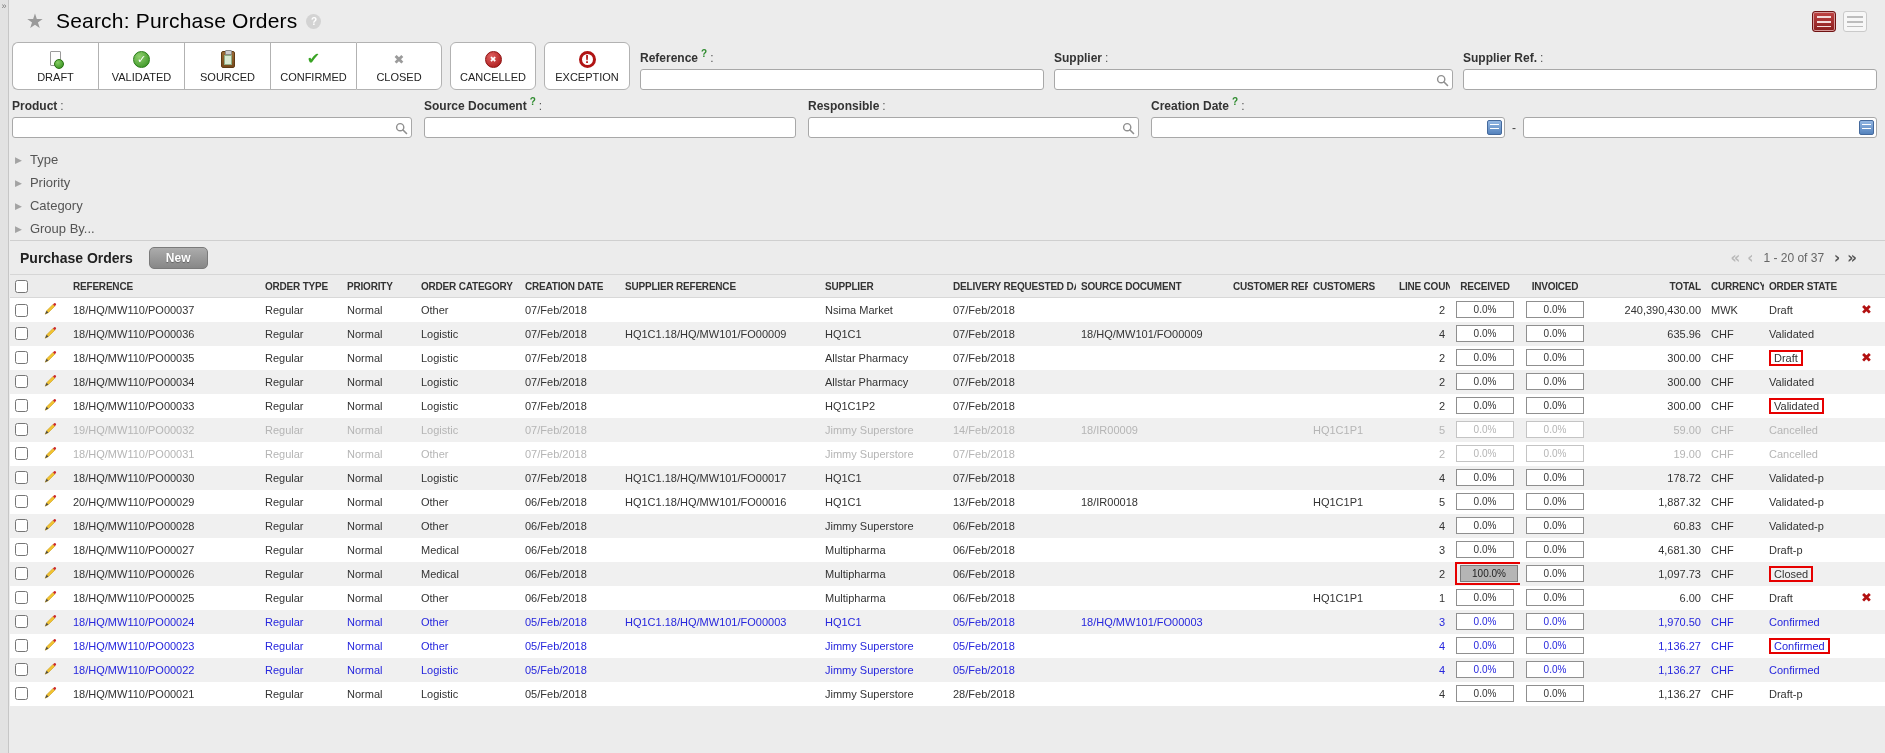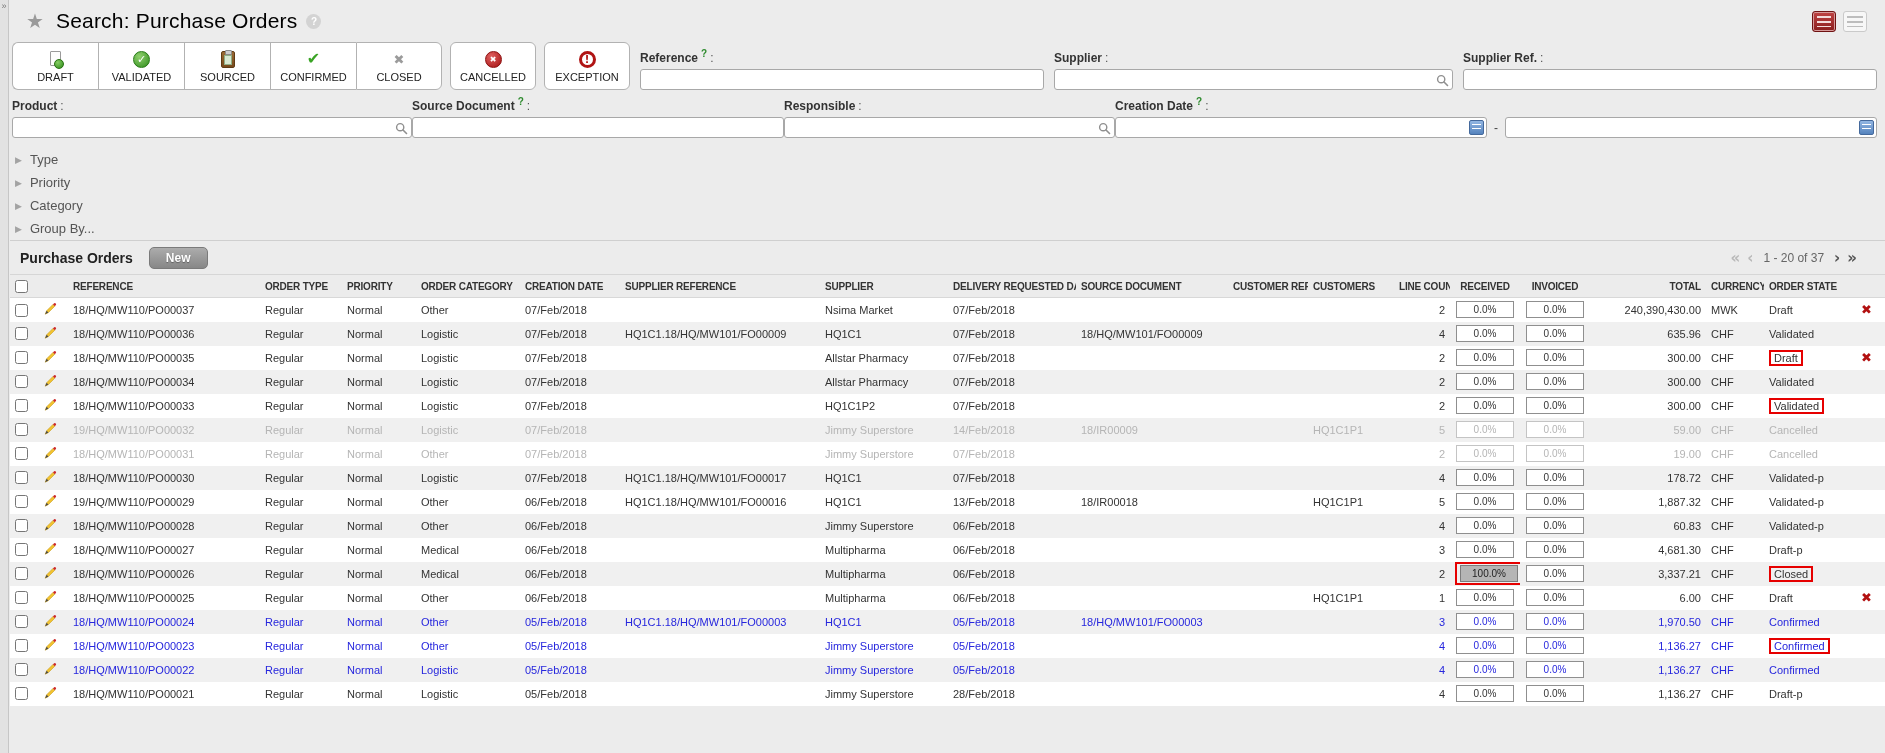--- a/index.html
+++ b/index.html
@@ -68,21 +68,21 @@
   .inwrap{position:relative;display:block}
   input.txt{width:100%;box-sizing:border-box;height:21px;border:1px solid #a8a8a8;border-radius:3px;
       padding:2px 6px;font-size:12px;font-family:inherit;background:#fff;outline:none}
   .inwrap.lookup input{padding-right:20px}
   .mag{position:absolute;right:4px;top:4px;width:13px;height:13px;cursor:pointer}
   .cal-btn{position:absolute;right:3px;top:3px;width:15px;height:15px;border:1px solid #44699c;border-radius:2px;
       background:linear-gradient(#93b7e3,#5583bd);cursor:pointer;box-sizing:border-box}
   .cal-btn::after{content:'';position:absolute;left:2px;right:2px;top:3px;bottom:2px;
       background:repeating-linear-gradient(to bottom,#fff 0,#fff 1px,transparent 1px,transparent 4px)}
   .w-ref{width:404px}.w-sup{width:399px}.w-supref{flex:1}
-  .rowB{display:flex;align-items:flex-end;gap:0;margin-top:9px}
+  .rowB{display:flex;align-items:flex-end;gap:12px;margin-top:9px}
   .w-prod{width:400px}.w-srcdoc{width:372px}.w-resp{width:331px}.w-cdate{flex:1}
   .cdate-wrap{display:flex;align-items:center;gap:7px}
   .cdate-wrap .inwrap{flex:1}
   .dsep{font-size:12px;color:#444}
 
   .expanders{margin:10px 0 0 3px}
   .exp-row{display:flex;align-items:center;gap:8px;padding:4px 0;cursor:pointer}
   .tri{color:#a3a3a3;font-size:9px;font-family:"DejaVu Sans",sans-serif}
   .exp-label{font-size:13px;color:#555}
 
@@ -554,21 +554,21 @@
             <td>Validated-p</td>
             <td></td>
           </tr>
           <tr class="odd">
             <td><input type="checkbox" class="rowck" style=""></td>
             <td><span class="pencil"><svg width="14" height="14" viewBox="0 0 14 14">
                   <path d="M2.2 12.2 L3.6 8.8 L10 2.4 L11.8 4.2 L5.4 10.6 Z" fill="#f3c32f" stroke="#c69c20" stroke-width="0.6"></path>
                   <path d="M2.2 12.2 L3.6 8.8 L5.4 10.6 Z" fill="#4a4a4a"></path>
                   <path d="M10 2.4 L11.8 4.2 L12.9 3.1 A1.3 1.3 0 0 0 11.1 1.3 Z" fill="#cc2a2a"></path>
                 </svg></span></td>
-            <td>19/HQ/MW110/PO00029</td>
+            <td>20/HQ/MW110/PO00029</td>
             <td>Regular</td>
             <td>Normal</td>
             <td>Other</td>
             <td>06/Feb/2018</td>
             <td>HQ1C1.18/HQ/MW101/FO00016</td>
             <td>HQ1C1</td>
             <td>13/Feb/2018</td>
             <td>18/IR00018</td>
             <td></td>
             <td>HQ1C1P1</td>
@@ -646,21 +646,21 @@
             <td>06/Feb/2018</td>
             <td></td>
             <td>Multipharma</td>
             <td>06/Feb/2018</td>
             <td></td>
             <td></td>
             <td></td>
             <td class="al-r">2</td>
             <td class="al-c"><span class="red-box"><span class="pbox filled">100.0%</span></span></td>
             <td class="al-c"><span class="pbox">0.0%</span></td>
-            <td class="al-r">3,337.21</td>
+            <td class="al-r">1,097.73</td>
             <td>CHF</td>
             <td><span class="red-box">Closed</span></td>
             <td></td>
           </tr>
           <tr class="odd">
             <td><input type="checkbox" class="rowck" style=""></td>
             <td><span class="pencil"><svg width="14" height="14" viewBox="0 0 14 14">
                   <path d="M2.2 12.2 L3.6 8.8 L10 2.4 L11.8 4.2 L5.4 10.6 Z" fill="#f3c32f" stroke="#c69c20" stroke-width="0.6"></path>
                   <path d="M2.2 12.2 L3.6 8.8 L5.4 10.6 Z" fill="#4a4a4a"></path>
                   <path d="M10 2.4 L11.8 4.2 L12.9 3.1 A1.3 1.3 0 0 0 11.1 1.3 Z" fill="#cc2a2a"></path>

